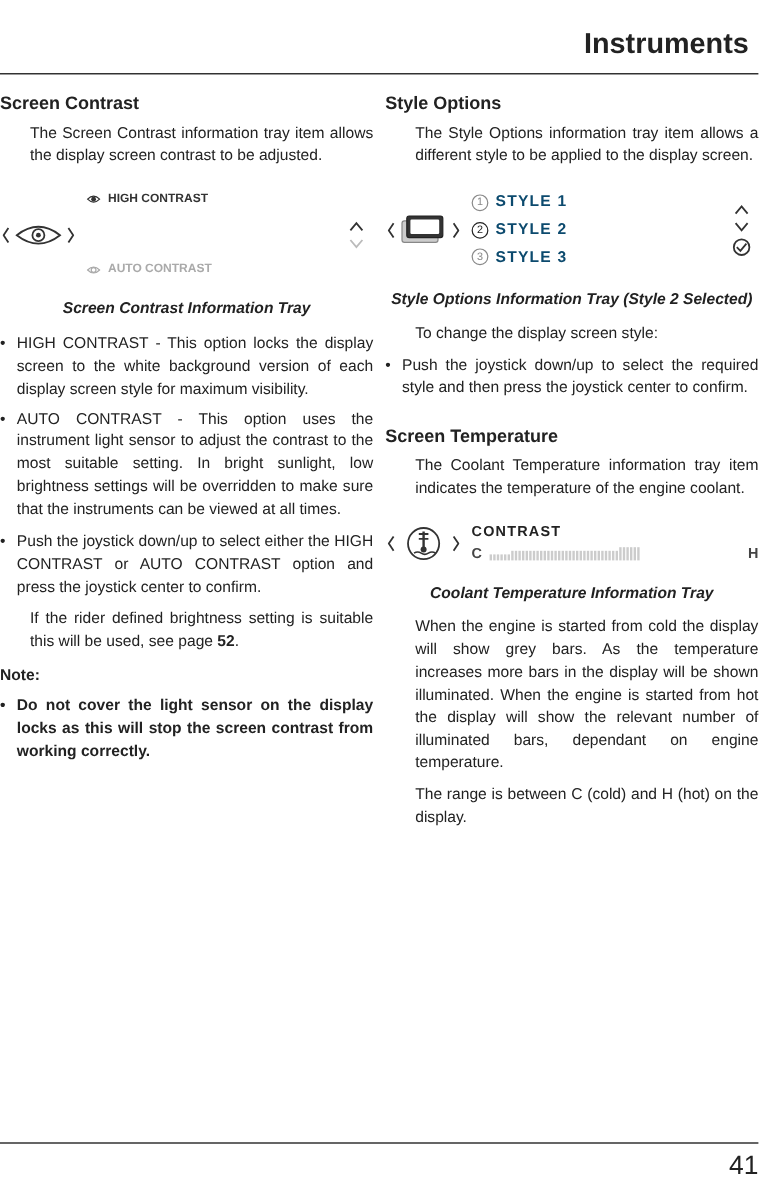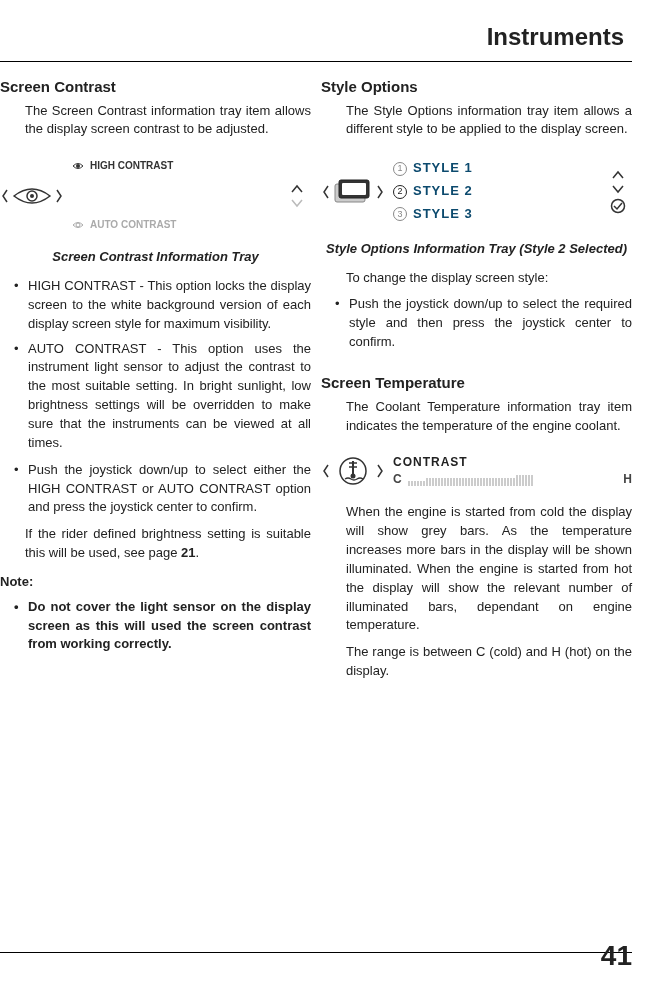--- a/index.html
+++ b/index.html
@@ -38,21 +38,21 @@
     margin-top: 20px;
   }
   p { text-align: justify; margin-bottom: 8px; padding-left: 25px; }
   .caption {
     font-weight: bold;
     text-align: center;
     font-size: 13px;
     margin: 6px 0 10px 0;
     font-style: italic;
   }
-  ul.bul { list-style: none; padding-left: 14px; margin-bottom: 8px; }
+  ul.bul { list-style: none; margin-bottom: 8px; }
   ul.bul > li { position: relative; padding-left: 14px; text-align: justify; margin-bottom: 6px; }
   ul.bul > li::before { content: "•"; position: absolute; left: 0; top: 0; }
 
   .tray {
     display: flex;
     align-items: center;
     gap: 8px;
     padding: 8px 0;
     margin: 10px 0 6px 0;
   }
@@ -80,23 +80,23 @@
   .bars span { width:2px; background:#ccc; height: 8px;}
   .bars span.lo{height:5px}
   .bars span.hi{height:11px}
 
   .note-hd { font-weight: bold; margin-top: 10px; margin-bottom: 6px;}
   .note li { font-weight: bold; }
 
   .pagenum {
     position: absolute;
     right: 18px;
-    bottom: 24px;
-    font-size: 28px;
-    font-weight: bold;
+    bottom: 14px;
+    font-size: 22px;
+    font-weight: normal;
   }
   .ftr-rule {
     position: absolute;
     left: 0; right: 18px; bottom: 48px;
     border-top: 1.5px solid #000;
   }
 
   svg { display: block; }
 </style>
 </head>
@@ -155,26 +155,26 @@
     <ul class="bul">
       <li>HIGH CONTRAST - This option locks the display screen to the white background version of each display screen style for maximum visibility.</li>
       <li>AUTO CONTRAST - This option uses the instrument light sensor to adjust the contrast to the most suitable setting. In bright sunlight, low brightness settings will be overridden to make sure that the instruments can be viewed at all times.</li>
     </ul>
 
     <ul class="bul">
       <li>Push the joystick down/up to select either the HIGH CONTRAST or AUTO CONTRAST option and press the joystick center to confirm.</li>
     </ul>
 
     <p>
-      <span>If the rider defined brightness setting is suitable this will be used, see page </span><b>21</b><span>.</span>
+      <span>If the rider defined brightness setting is suitable this will be used, see page </span><b>52</b><span>.</span>
     </p>
 
     <div class="note-hd">Note:</div>
     <ul class="bul note">
-      <li>Do not cover the light sensor on the display screen as this will used the screen contrast from working correctly.</li>
+      <li>Do not cover the light sensor on the display locks as this will stop the screen contrast from working correctly.</li>
     </ul>
   </div>
 
   <div class="col">
     <h2>Style Options</h2>
     <p>The Style Options information tray item allows a different style to be applied to the display screen.</p>
 
     <div class="tray">
       <div class="navicon">
         <svg width="60" height="36" viewBox="0 0 60 36">
@@ -282,20 +282,21 @@
               <span class="hi"></span>
               <span class="hi"></span>
               <span class="hi"></span>
               <span class="hi"></span>
           </div>
           <span>H</span>
         </div>
       </div>
     </div>
 
+    <div class="caption">Coolant Temperature Information Tray</div>
 
     <p>When the engine is started from cold the display will show grey bars. As the temperature increases more bars in the display will be shown illuminated. When the engine is started from hot the display will show the relevant number of illuminated bars, dependant on engine temperature.</p>
     <p>The range is between C (cold) and H (hot) on the display.</p>
   </div>
 
 </div>
 
 <div class="ftr-rule"></div>
 <div class="pagenum">41</div>
 

